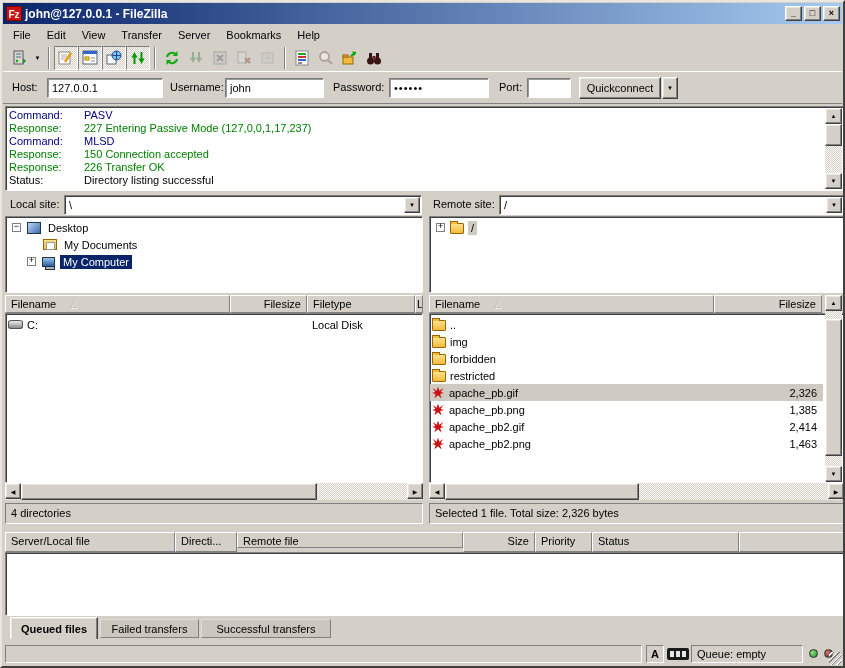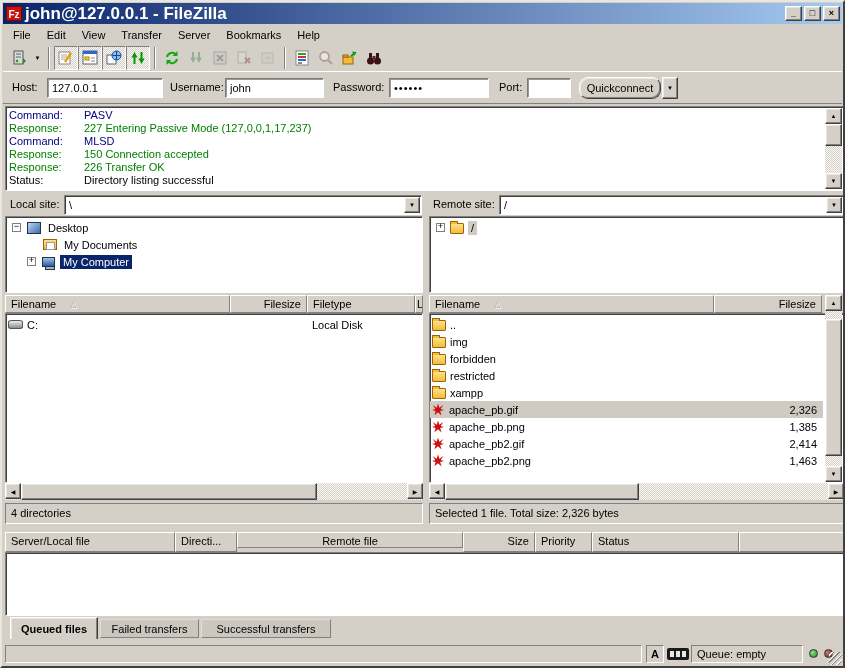--- a/index.html
+++ b/index.html
@@ -9,21 +9,21 @@
       border:2px solid;border-color:#E9E6DF #404040 #404040 #E9E6DF;overflow:hidden;}
   .abs{position:absolute;}
   .flex{display:flex;align-items:center;}
   
   .raised{border:1px solid;border-color:#FFF #404040 #404040 #FFF;box-shadow:inset -1px -1px 0 #808080,inset 1px 1px 0 #E9E6DF;background:#D4D0C8;}
   .field{background:#fff;border:1px solid;border-color:#808080 #FFF #FFF #808080;box-shadow:inset 1px 1px 0 #404040;}
   .hdrc{background:#D4D0C8;border:1px solid;border-color:#FFF #808080 #808080 #FFF;padding:2px 5px;overflow:hidden;white-space:nowrap;}
   
   .tbar{left:1px;top:1px;width:839px;height:21px;background:linear-gradient(90deg,#0A246A,#A6CAF0);display:flex;align-items:center;padding:0 2px;}
   .appico{width:16px;height:15px;background:#CC1111;color:#fff;font-weight:bold;font-size:10px;text-align:center;line-height:15px;margin:0 3px 0 1px;border:1px solid #7a0505;}
-  .wtitle{color:#fff;font-weight:bold;font-size:17px;flex:1;}
+  .wtitle{color:#fff;font-weight:bold;font-size:12px;flex:1;}
   .wbtn{width:17px;height:15px;margin-left:2px;font-size:9px;font-weight:bold;display:flex;align-items:center;justify-content:center;line-height:1;}
   
   .menubar{left:1px;top:23px;width:839px;height:19px;display:flex;align-items:center;padding-left:2px;}
   .mitem{padding:2px 8px;}
   
   .toolbar{left:1px;top:42px;width:839px;height:28px;display:flex;align-items:center;padding-left:4px;border-bottom:1px solid #fff;}
   .tool{width:24px;height:24px;display:flex;align-items:center;justify-content:center;}
   .tool.on{border:1px solid;border-color:#808080 #fff #fff #808080;}
   .tool.on{background-image:linear-gradient(45deg,#D4D0C8 25%,transparent 25%,transparent 75%,#D4D0C8 75%),linear-gradient(45deg,#D4D0C8 25%,transparent 25%,transparent 75%,#D4D0C8 75%);background-size:2px 2px;background-position:0 0,1px 1px;background-color:#FBFAF7;}
   .tsep{width:2px;height:22px;border-left:1px solid #808080;border-right:1px solid #fff;margin:0 4px;}
@@ -214,21 +214,21 @@
 
   <div class="abs qbar">
     <span class="qlabel" style="left:9px;">Host:</span>
     <input class="tf" style="left: 44px; top: 5px; width: 116px;" value="127.0.0.1">
     <span class="qlabel" style="left:167px;">Username:</span>
     <input class="tf" style="left: 222px; top: 5px; width: 99px;" value="john">
     <span class="qlabel" style="left:330px;">Password:</span>
     <input class="tf" style="left: 386px; top: 5px; width: 100px; letter-spacing: 1px;" value="••••••">
     <span class="qlabel" style="left:496px;">Port:</span>
     <input class="tf" style="left: 524px; top: 5px; width: 44px;" value="">
-    <div class="qbtn raised" style="left:576px;width:82px;border-radius:9px;">Quickconnect</div>
+    <div class="qbtn raised" style="left:576px;width:82px;">Quickconnect</div>
     <div class="qbtn raised" style="left:659px;width:16px;font-size:6px;">▼</div>
   </div>
 
   <div class="abs field" style="left:3px;top:104px;width:839px;height:85px;padding-top:2px;overflow:hidden;">
     <div class="logline">
         <span class="loglabel cmd">Command:</span>
         <span class="cmd">PASV</span>
       </div>
     <div class="logline">
         <span class="loglabel resp">Response:</span>
@@ -336,24 +336,20 @@
       <span style="flex:1;">img</span>
     </div>
     <div class="lrow">
       <span class="i-folder"></span>
       <span style="flex:1;">forbidden</span>
     </div>
     <div class="lrow">
       <span class="i-folder"></span>
       <span style="flex:1;">restricted</span>
     </div>
-    <div class="lrow">
-      <span class="i-folder"></span>
-      <span style="flex:1;">xampp</span>
-    </div>
     <div class="lrow sel-blur" style="width:393px;">
       <span class="i-img"></span>
       <span style="flex:1;">apache_pb.gif</span>
       <span class="fsize" style="width:100px;padding-right:6px;">2,326</span>
     </div>
     <div class="lrow" style="width:393px;">
       <span class="i-img"></span>
       <span style="flex:1;">apache_pb.png</span>
       <span class="fsize" style="width:100px;padding-right:6px;">1,385</span>
     </div>
@@ -383,21 +379,21 @@
   <div class="abs sb-track" style="left:427px;top:481px;width:415px;height:17px;">
     <div class="sbtn h" style="left:0;top:0;">◀</div>
     <div class="sthumb" style="left:16px;top:0;width:194px;height:17px;"></div>
     <div class="sbtn h" style="right:0;top:0;">▶</div>
   </div>
 
   <div class="statusline" style="left:427px;top:501px;width:415px;height:21px;">Selected 1 file. Total size: 2,326 bytes</div>
 
   <div class="abs hdrc" style="left:3px;top:530px;width:170px;height:20px;">Server/Local file</div>
   <div class="abs hdrc" style="left:173px;top:530px;width:62px;height:20px;">Directi...</div>
-  <div class="abs hdrc" style="left:235px;top:530px;width:226px;height:16px;text-align:center;">Remote file</div>
+  <div class="abs hdrc" style="left:235px;top:530px;width:226px;height:16px;">Remote file</div>
   <div class="abs hdrc" style="left:461px;top:530px;width:72px;height:20px;text-align:right;">Size</div>
   <div class="abs hdrc" style="left:533px;top:530px;width:57px;height:20px;">Priority</div>
   <div class="abs hdrc" style="left:590px;top:530px;width:147px;height:20px;">Status</div>
   <div class="abs hdrc" style="left:737px;top:530px;width:105px;height:20px;"></div>
 
   <div class="abs field" style="left:3px;top:550px;width:839px;height:64px;"></div>
 
   <div class="tab active" style="left:8px;top:615px;width:88px;height:22px;">
       <span>Queued files</span>
     </div>

